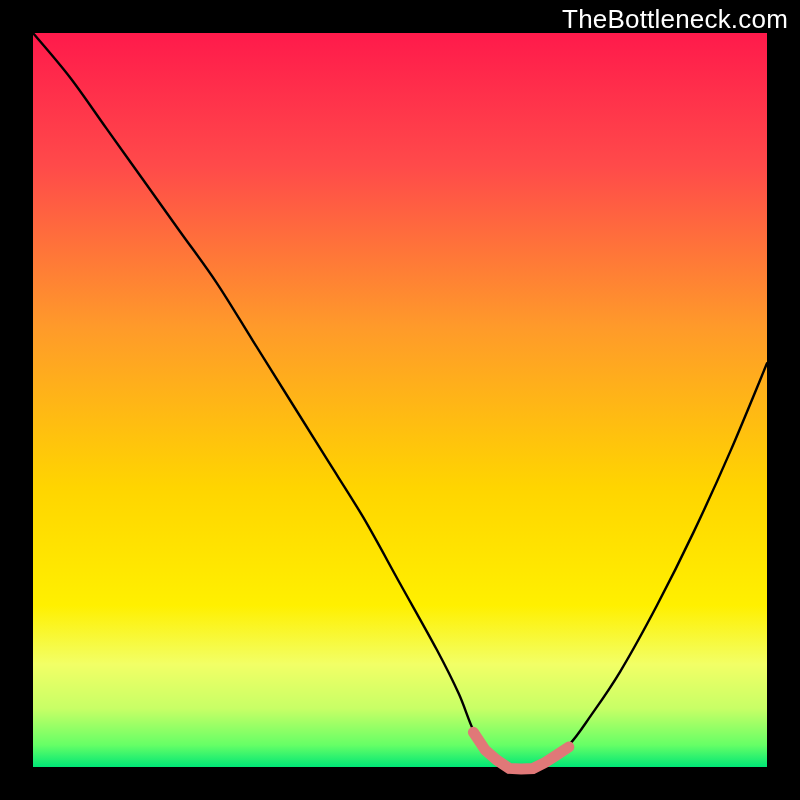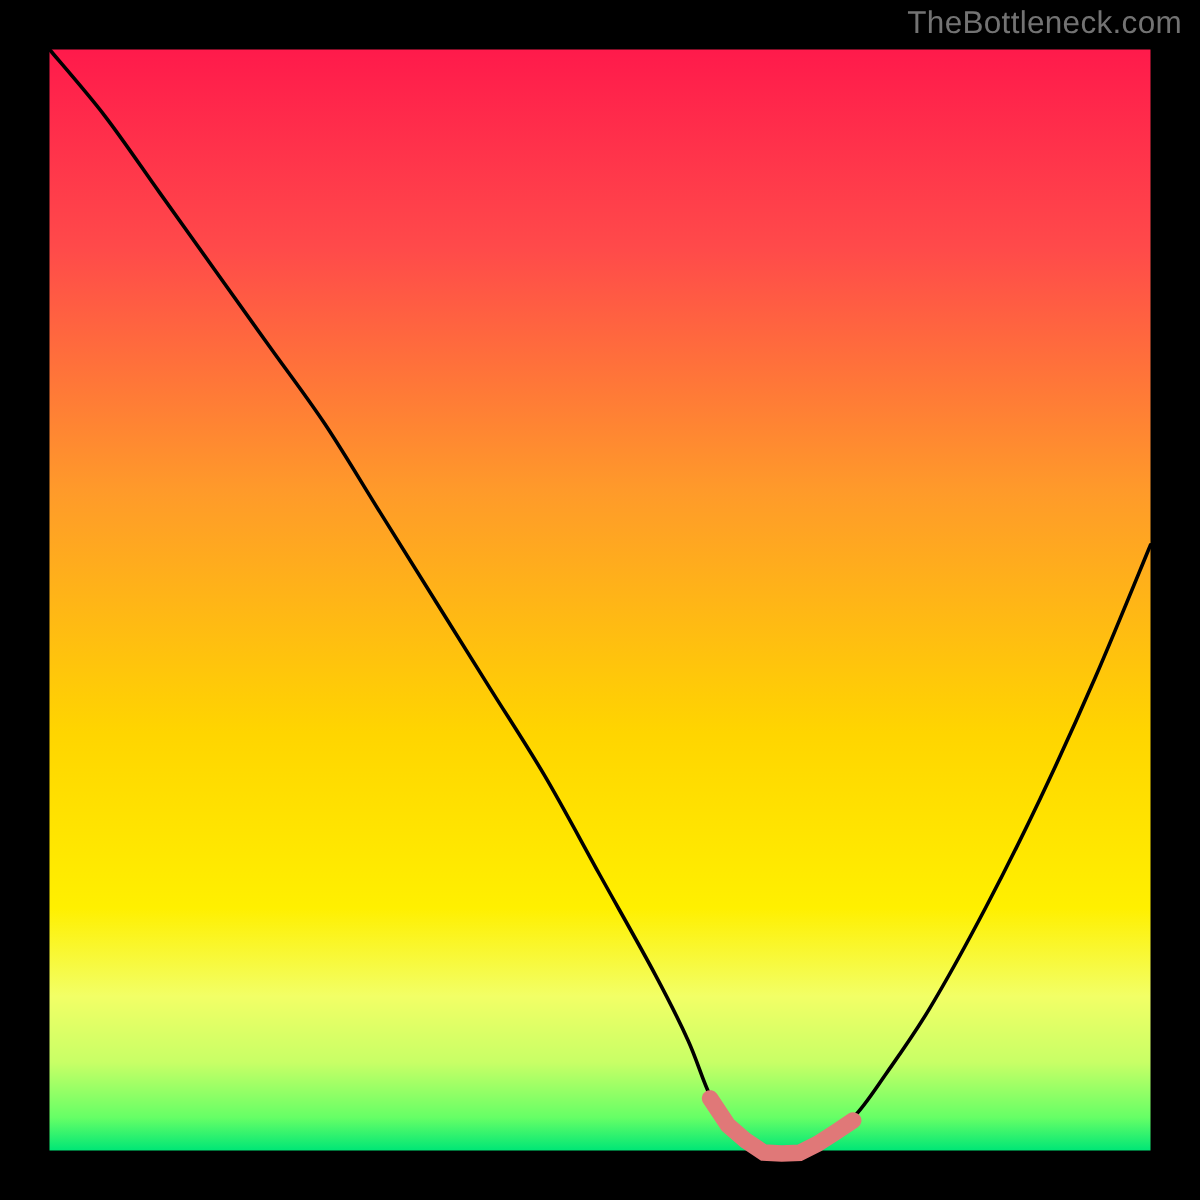--- a/index.html
+++ b/index.html
@@ -13,22 +13,22 @@
   }
   .container {
     position: relative;
     width: 800px;
     height: 800px;
   }
   .watermark {
     position: absolute;
     top: 4px;
     right: 12px;
-    color: #737373;
-    font-size: 21px;
+    color: #ffffff;
+    font-size: 26px;
     font-weight: 500;
     z-index: 10;
     letter-spacing: 0.2px;
   }
   svg.plot {
     position: absolute;
     top: 0;
     left: 0;
   }
 </style>

